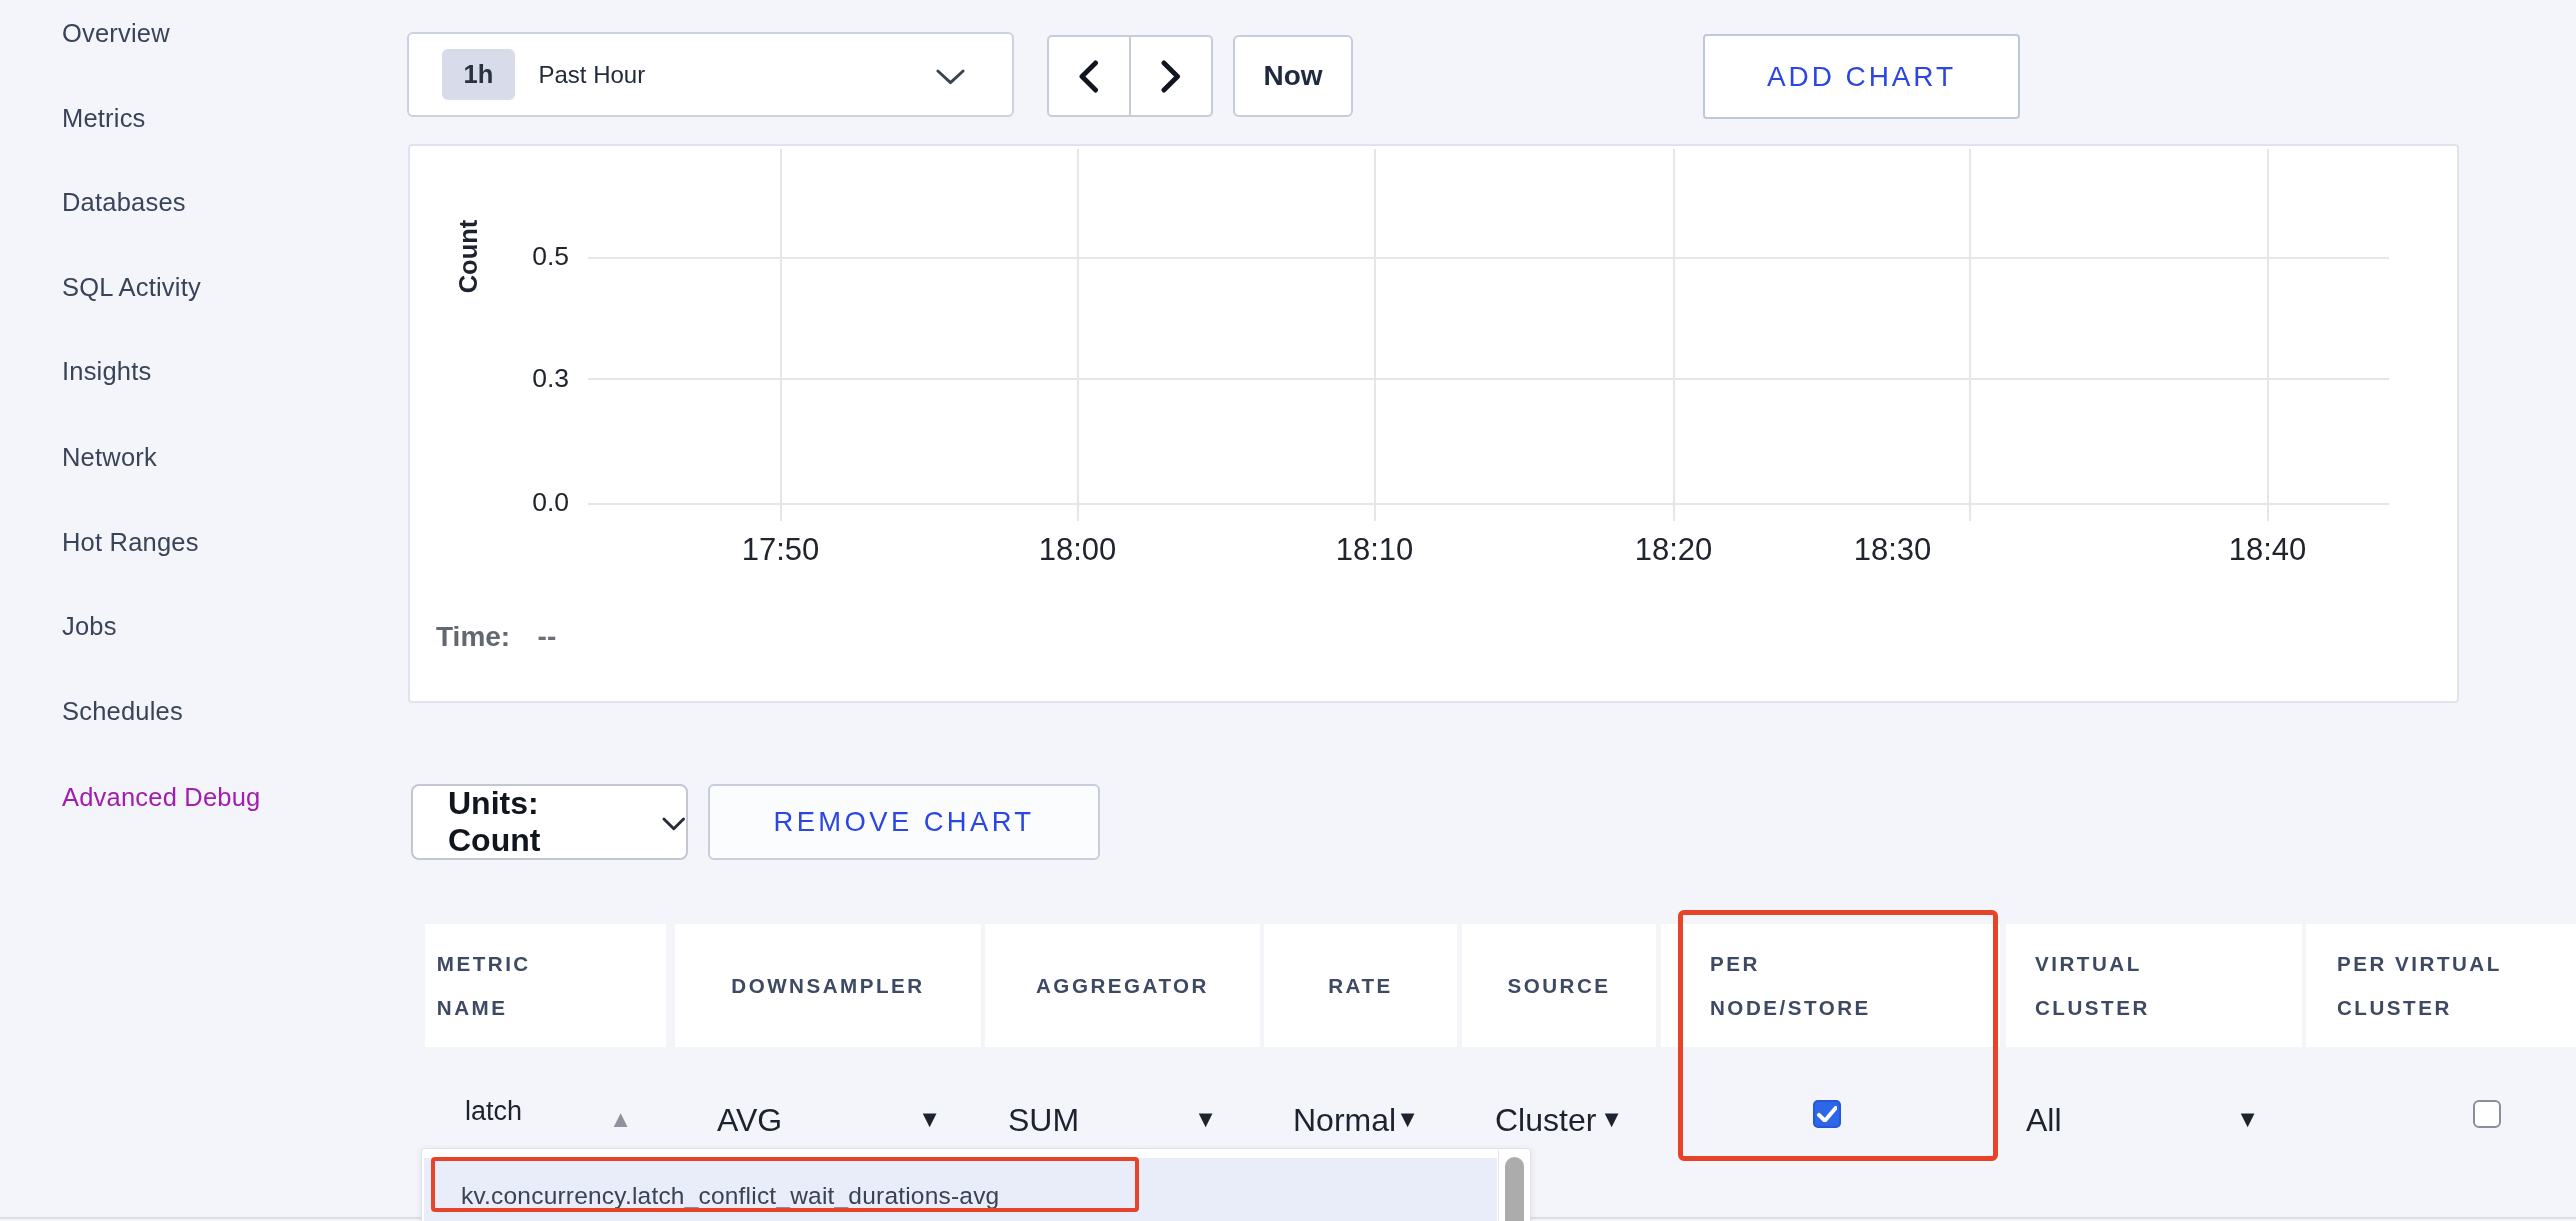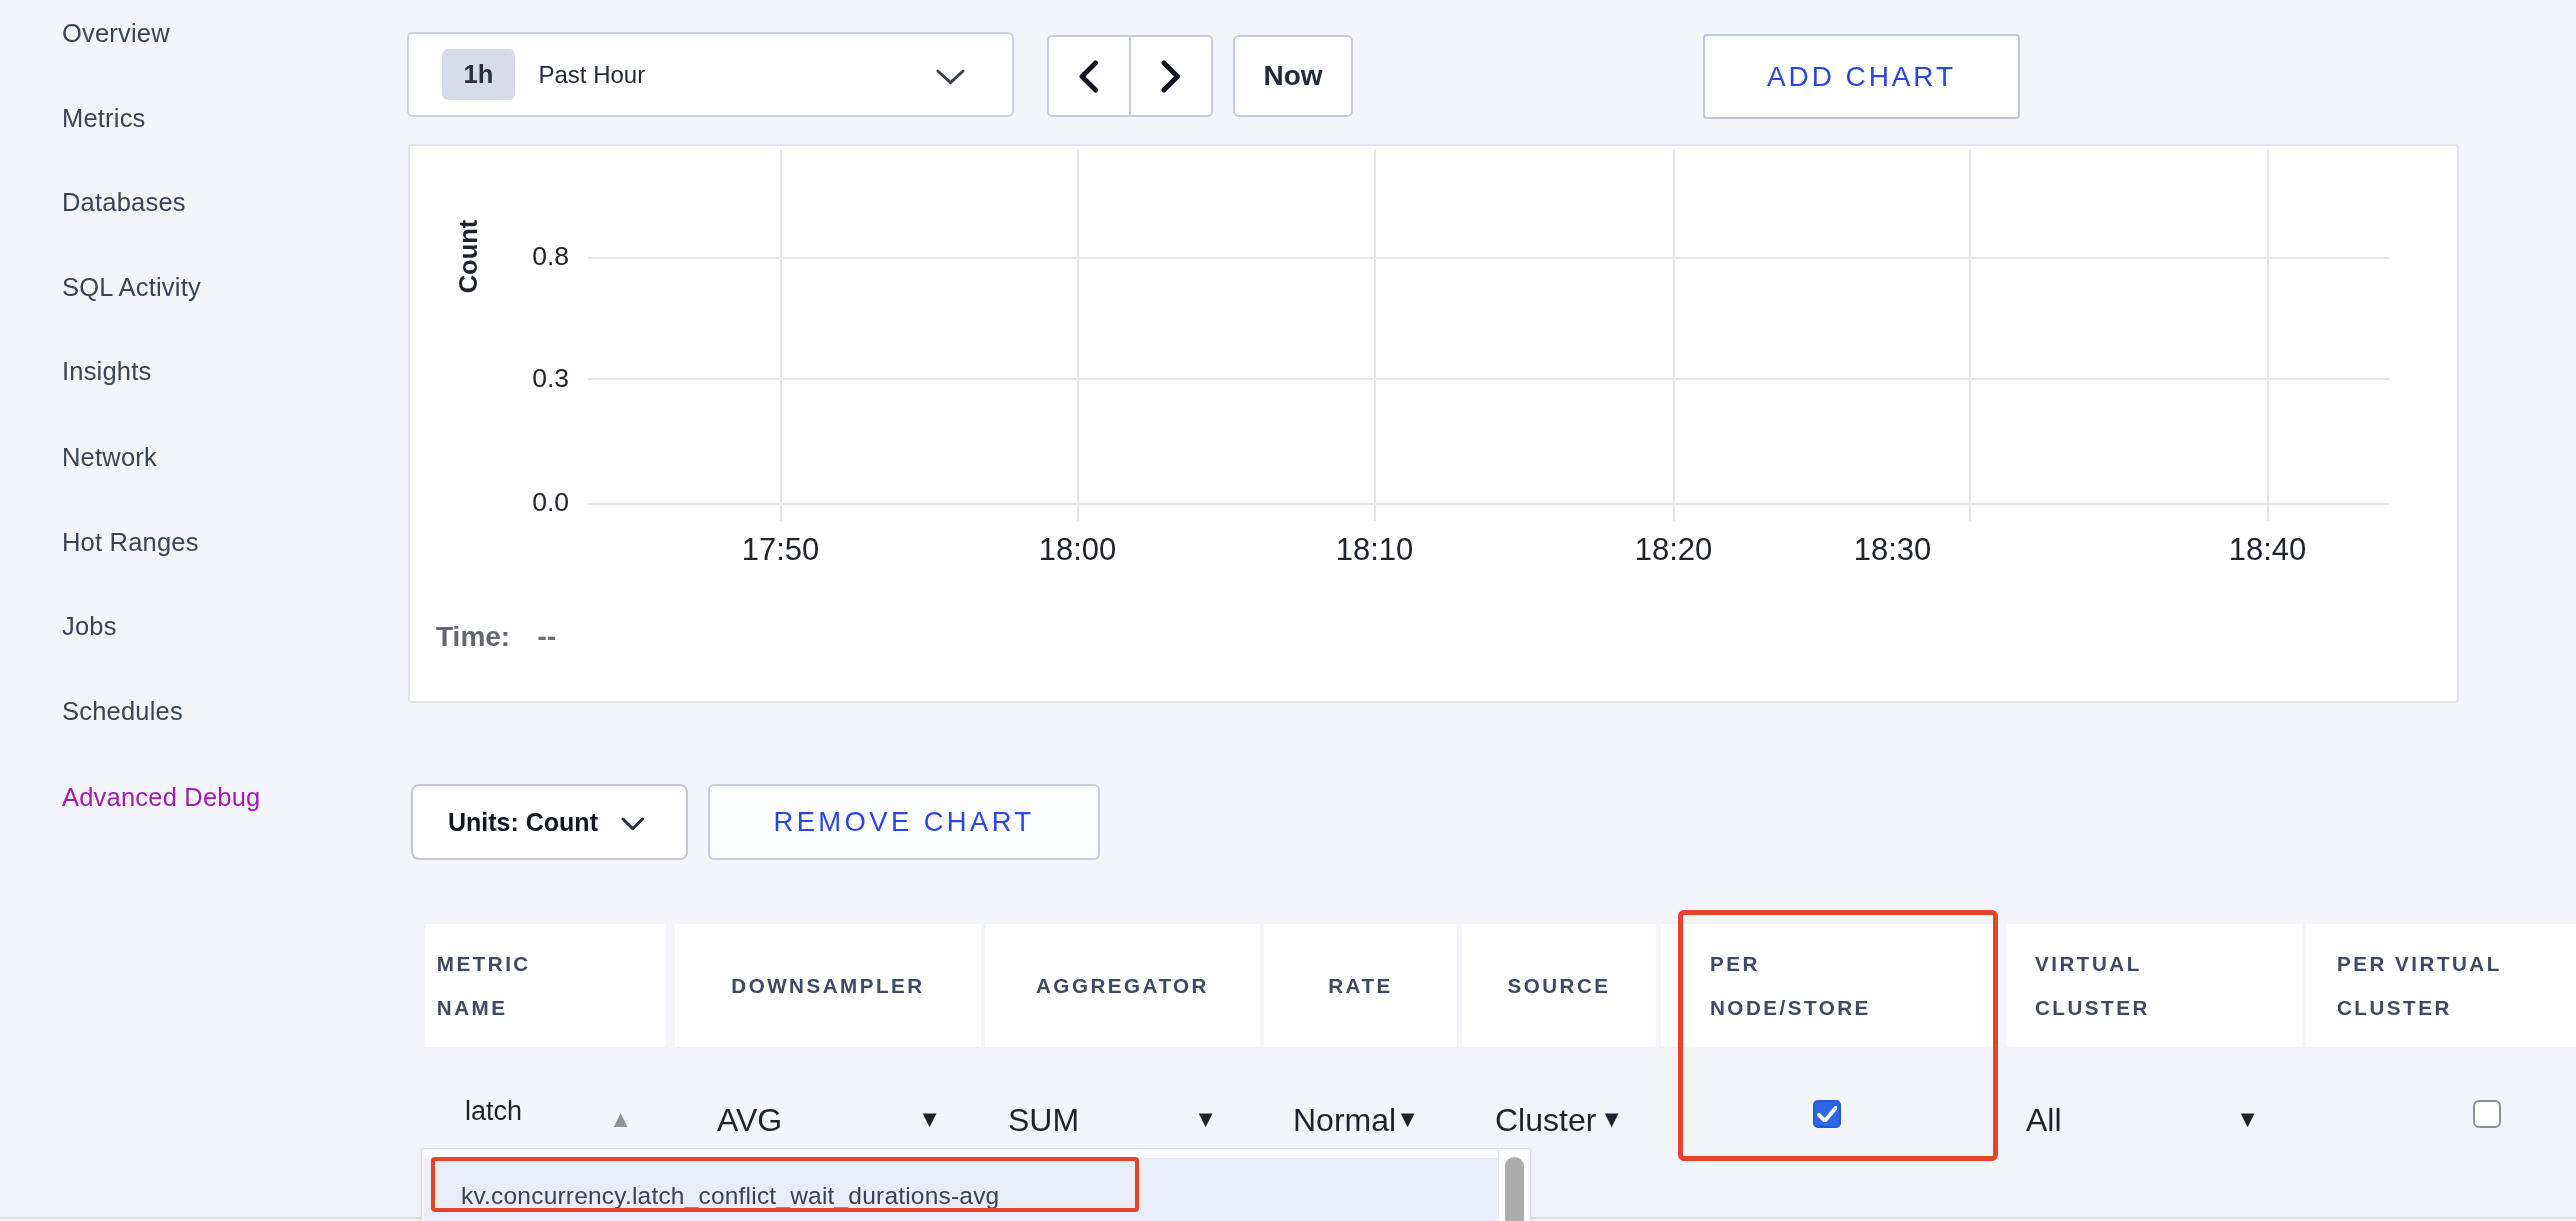--- a/index.html
+++ b/index.html
@@ -42,21 +42,21 @@
   .ytick { position:absolute; left:471px; width:98px; text-align:right; font-size:26.5px; color:#20242c; }
   .xtick { position:absolute; width:137px; text-align:center; font-size:31px; color:#20242c; top:532px; }
   .ylab  { position:absolute; left:400px; top:242px; width:137px; text-align:center;
            transform:rotate(-90deg); font-size:25.5px; font-weight:bold; color:#1d222e; }
   .time-row { position:absolute; left:436px; top:621px; font-size:28px; color:#63676f; font-weight:bold; }
   .time-row .dash { font-weight:bold; color:#6b6f78; margin-left:27.4px; }
 
   
   .units-btn { position:absolute; left:411px; top:784px; width:277px; height:76px; background:#fff;
                border:2px solid #c2c7d3; border-radius:7.8px; display:flex; align-items:center; cursor:pointer; }
-  .units-btn .lbl { margin-left:35px; font-size:25px; font-weight:bold; color:#10151e;text-align:right; }
+  .units-btn .lbl { margin-left:35px; font-size:32px; font-weight:bold; color:#10151e; }
   .units-btn .chev { margin-left:21.6px; margin-top:3.9px; }
   .remove-btn { position:absolute; left:708px; top:784px; width:392px; height:76px; background:#fbfcfe;
                border:2px solid #c7cdde; border-radius:5.9px; font-size:27.4px; font-weight:500; color:#2b46e1;
                letter-spacing:3.4px; display:flex; align-items:center; justify-content:center; cursor:pointer; }
 
   
   .hcell { position:absolute; top:924px; height:123px; background:#fff; display:flex; align-items:center;
            font-size:20.6px; font-weight:600; letter-spacing:2.5px; color:#3e4a63; }
   .hcell.center { justify-content:center; }
   .hlines { line-height:44px; text-align:left; }
@@ -141,21 +141,21 @@
   <div class="gridline-v" style="left:1077px"></div>
   <div class="gridline-v" style="left:1374px"></div>
   <div class="gridline-v" style="left:1673px"></div>
   <div class="gridline-v" style="left:1969px"></div>
   <div class="gridline-v" style="left:2267px"></div>
   <div class="gridline-h" style="top:257px"></div>
   <div class="gridline-h" style="top:378px"></div>
   <div class="gridline-h" style="top:503px"></div>
 
   <div class="ylab">Count</div>
-  <div class="ytick" style="top:241px">0.8</div>
+  <div class="ytick" style="top:241px">0.5</div>
   <div class="ytick" style="top:363px">0.3</div>
   <div class="ytick" style="top:487px">0.0</div>
   <div class="xtick" style="left:712px">17:50</div>
   <div class="xtick" style="left:1009px">18:00</div>
   <div class="xtick" style="left:1306px">18:10</div>
   <div class="xtick" style="left:1605px">18:20</div>
   <div class="xtick" style="left:1824px">18:30</div>
   <div class="xtick" style="left:2199px">18:40</div>
 
   <div class="time-row">

